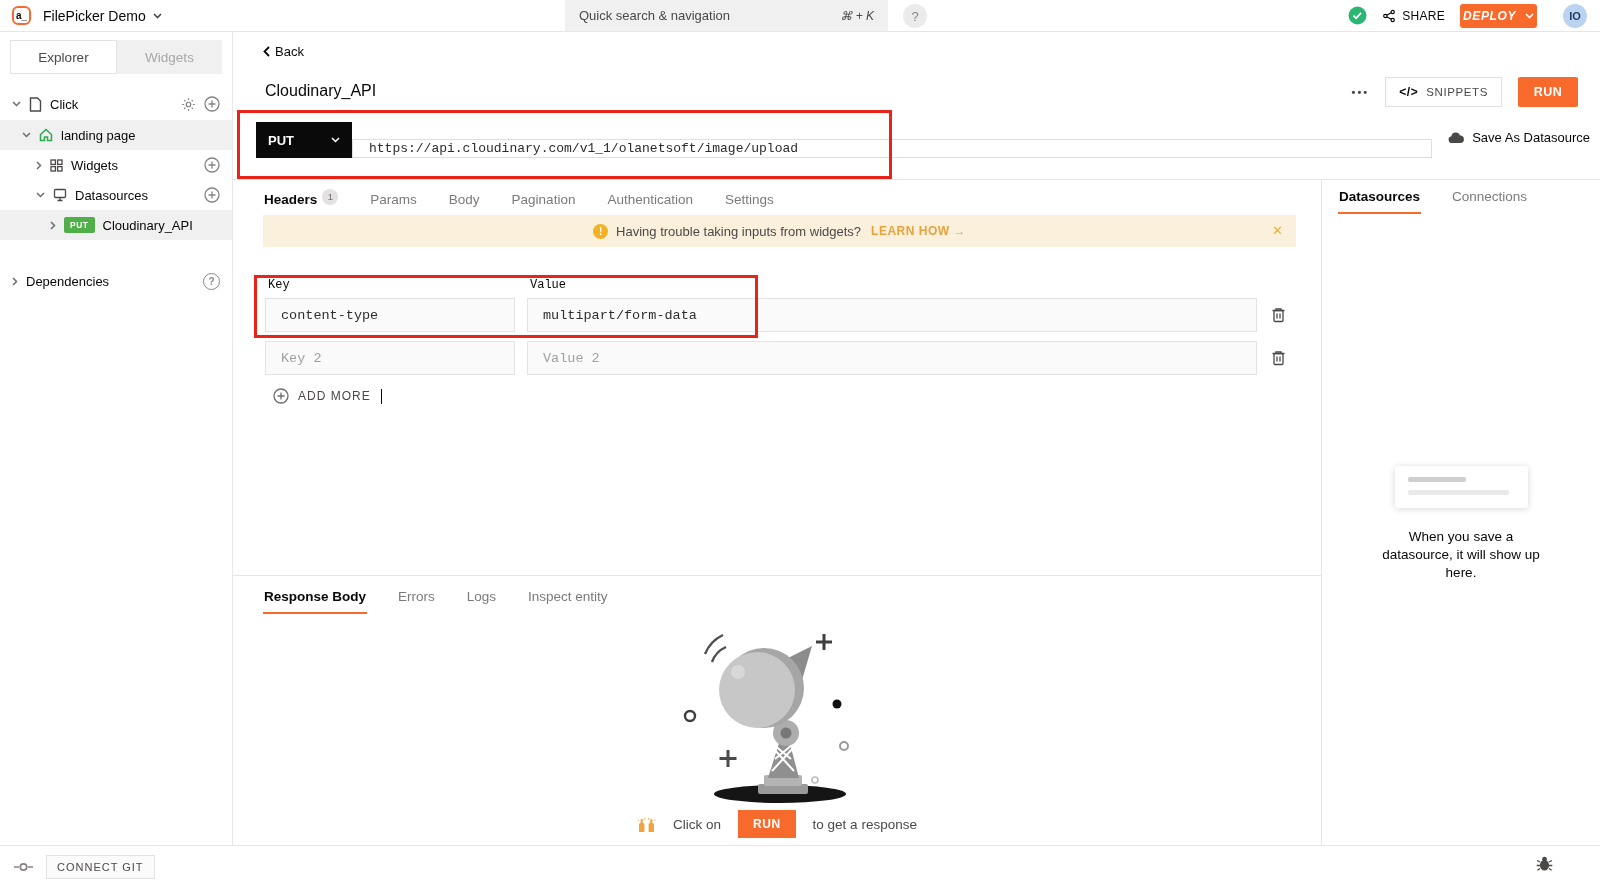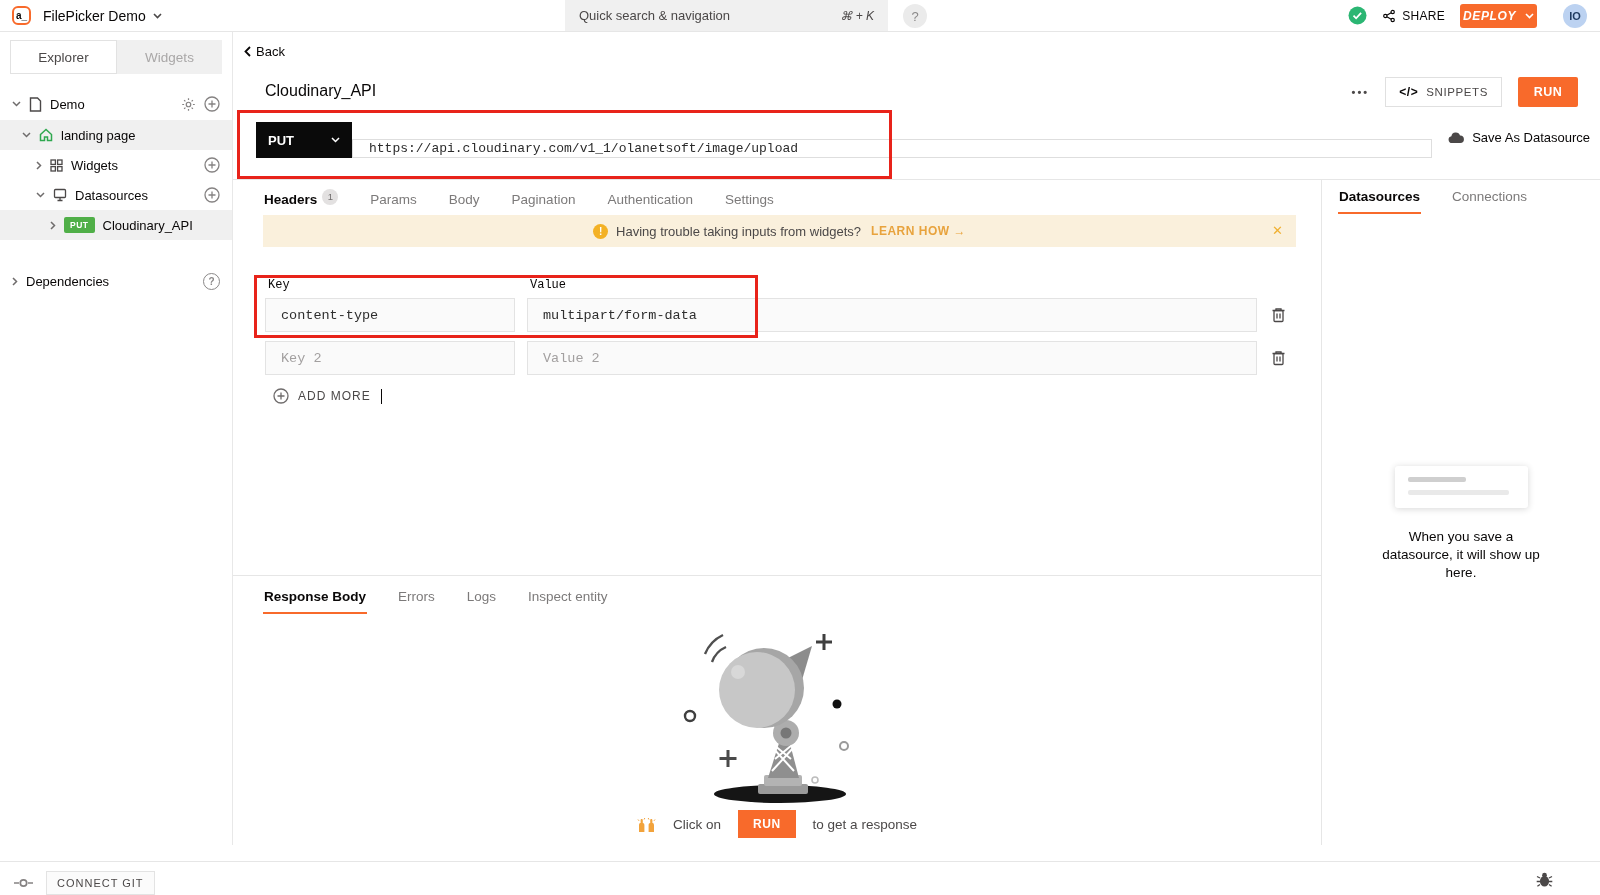--- a/index.html
+++ b/index.html
@@ -49,21 +49,21 @@
   .icon-gray { color:#858282; }
   .plus-icon, .gear-icon { color:#858282; }
   .put-badge { background:#50AF48; color:#fff; font-size:8.5px; font-weight:700; letter-spacing:.5px;
                padding:3px 6px; border-radius:2px; }
   .q-circle { width:17px; height:17px; border:1.5px solid #8A8888; border-radius:50%; color:#8A8888;
               font-size:10px; font-weight:700; display:flex; align-items:center; justify-content:center; }
 
   
   .main-header { position:absolute; top:32px; left:233px; right:0; height:148px; background:#fff;
                  border-bottom:1px solid #E6E6E6; }
-  .back-row { position:absolute; top:12px; left:11px; display:flex; align-items:center; gap:5px;
+  .back-row { position:absolute; top:12px; left:30px; display:flex; align-items:center; gap:5px;
               font-size:13px; font-weight:500; }
   .page-title { position:absolute; top:50px; left:32px; font-size:16px; font-weight:500; }
   .title-actions { position:absolute; top:45px; right:22px; display:flex; align-items:center; gap:16px; }
   .more-dots { font-size:11px; font-weight:700; letter-spacing:2px; color:#4B4848; }
   .snippets-btn { height:30px; border:1px solid #E0E0E0; background:#fff; display:flex; align-items:center;
                   gap:8px; padding:0 13px; font-size:11.5px; letter-spacing:.6px; color:#4B4848; }
   .snippets-btn .code-glyph { font-size:12px; font-weight:700; color:#090707; }
   .run-btn { width:60px; height:30px; background:#F86A2B; color:#fff; border:none; border-radius:2px;
              font-size:12.5px; font-weight:700; letter-spacing:.5px; }
   .url-row { position:absolute; top:90px; left:23px; width:1176px; height:36px; display:flex; }
@@ -115,21 +115,21 @@
   .right-panel { flex:1; position:relative; background:#fff; }
   .rp-tabs { position:absolute; top:0; left:16px; }
   .rp-empty { position:absolute; top:286px; left:0; right:0; text-align:center; }
   .skel-card { width:133px; margin:0 auto; background:#fff; border-radius:3px; padding:11px 13px 13px;
                box-shadow:0 1px 7px rgba(0,0,0,.16); }
   .skel-bar1 { width:58px; height:5px; border-radius:2px; background:#CFCFCF; }
   .skel-bar2 { width:101px; height:5px; border-radius:2px; background:#E9E9E9; margin-top:8px; }
   .rp-text { width:160px; margin:20px auto 0; font-size:13.5px; line-height:1.32; color:#090707; }
 
   
-  .statusbar { position:absolute; left:0; right:0; bottom:0; height:34px; background:#fff;
+  .statusbar { position:absolute; left:0; right:0; bottom:0; height:50px; background:#fff;
                border-top:1px solid #E6E6E6; }
   .sb-left { position:absolute; left:14px; top:9px; display:flex; align-items:center; gap:13px; }
   .connect-git { border:1px solid #E3E3E3; background:#FBFBFB; padding:5px 10px; font-size:11px;
                  letter-spacing:1px; color:#4B4848; }
   .bug-wrap { position:absolute; right:47px; top:10px; color:#4B4848; }
 
   
   .anno { position:absolute; border:3px solid #E8231A; z-index:30; pointer-events:none; }
   .anno1 { left:237px; top:110px; width:655px; height:69px; }
   .anno2 { left:254px; top:275px; width:504px; height:63px; }
@@ -194,21 +194,21 @@
     <span class="chev">
       <svg width="9" height="6" viewBox="0 0 9 6">
           <path d="M1 1l3.5 3.5L8 1" fill="none" stroke="currentColor" stroke-width="1.5"></path>
         </svg>
     </span>
     <span class="icon-gray">
       <svg width="13" height="15" viewBox="0 0 13 15">
           <path d="M1.5 1h7l3 3v10h-10z" fill="none" stroke="#4B4848" stroke-width="1.4"></path>
         </svg>
     </span>
-    <span>Demo</span>
+    <span>Click</span>
     <span class="grow"></span>
     <span class="gear-icon">
       <svg width="15" height="15" viewBox="0 0 16 16">
           <g fill="none" stroke="currentColor" stroke-width="1.3">
             <circle cx="8" cy="8" r="2.4"></circle>
             <path d="M8 1.3v2M8 12.7v2M1.3 8h2M12.7 8h2M3.3 3.3l1.4 1.4M11.3 11.3l1.4 1.4M12.7 3.3l-1.4 1.4M4.7 11.3l-1.4 1.4"></path>
           </g>
         </svg>
     </span>
     <span class="plus-icon">

